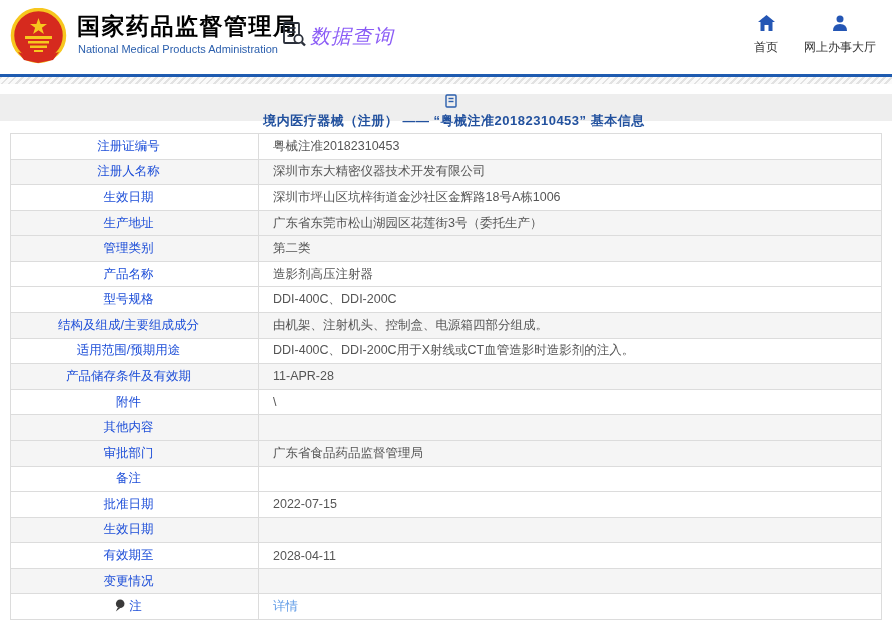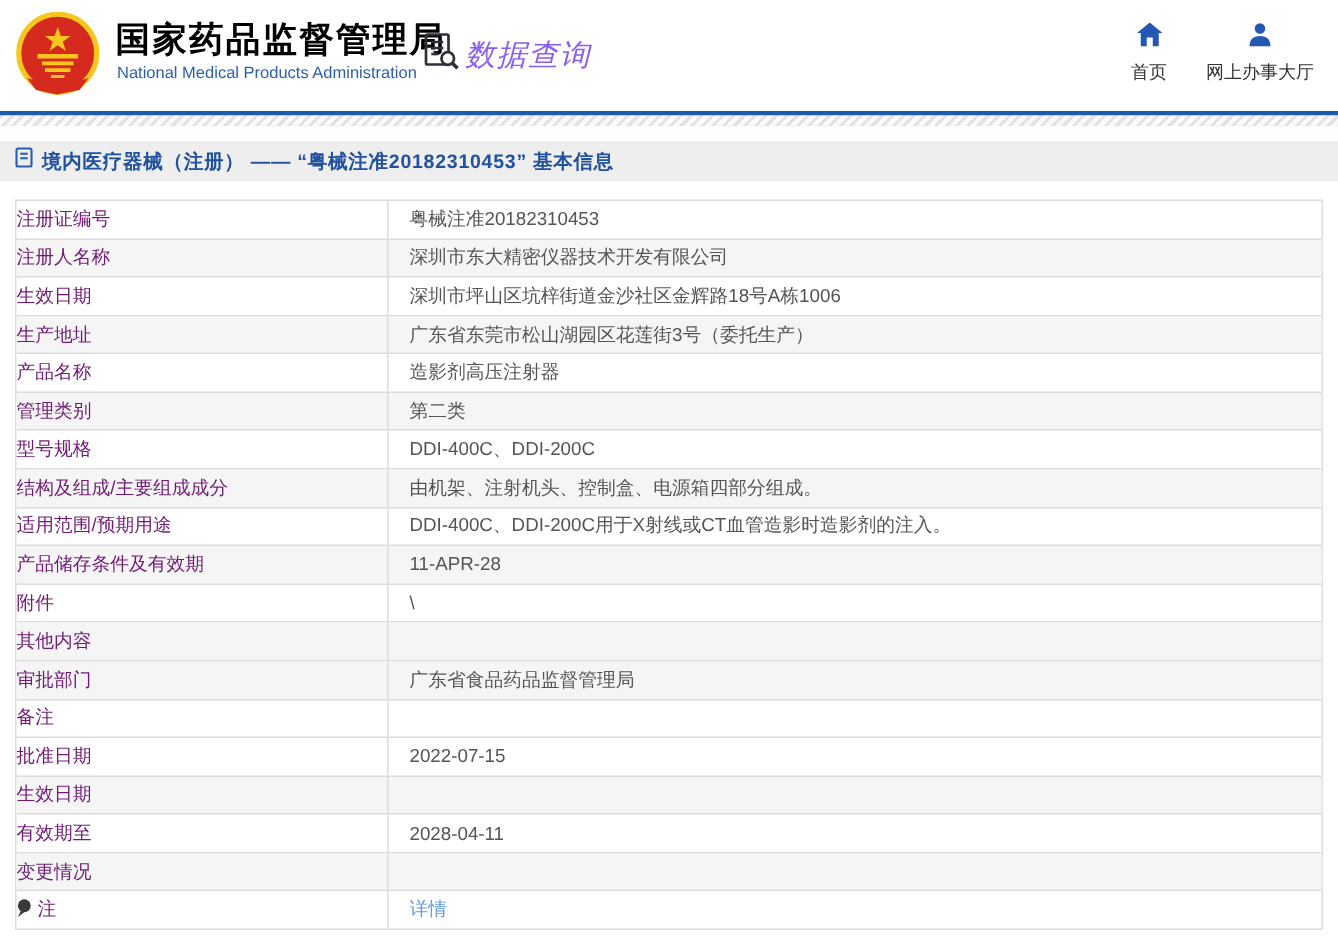--- a/index.html
+++ b/index.html
@@ -20,31 +20,31 @@
   .nav-item { display:flex; flex-direction:column; align-items:center; gap:4px; cursor:pointer; }
   .nav-item .nv-label { font-size:12px; color:#333; white-space:nowrap; }
 
   
   .blue-line { position:absolute; top:74px; left:0; width:100%; height:3px; background:#1e5bb0; }
   .hatch { position:absolute; top:77px; left:0; width:100%; height:7px;
     background:repeating-linear-gradient(135deg,#e2e2e2 0 2px,#fafafa 2px 5px); }
 
   
   .titlebar { position:absolute; top:94px; left:0; width:100%; height:27px; background:#eeeeee;
-    display:flex; align-items:center; padding-left:10px; }
+    display:flex; align-items:center; padding-left:10px;flex-direction:column; }
   .titlebar .pg-title { font-size:13px; font-weight:bold; color:#22519e; margin-left:6px; letter-spacing:0.5px; }
 
   
   .info-table { position:absolute; top:133px; left:10px; width:872px; height:487px;
     display:flex; flex-direction:column; border:1px solid #dcdcdc; background:#fff; }
   .trow { flex:1; display:flex; align-items:stretch; border-bottom:1px solid #dcdcdc; }
   .trow:last-child { border-bottom:none; }
   .trow.alt { background:#f5f5f5; }
   .tlabel { width:248px; border-right:1px solid #dcdcdc; display:flex; align-items:center;
-    justify-content:flex-start; padding-right:12px; color:#701a75; font-size:12.5px; gap:3px; white-space:nowrap; }
+    justify-content:center; padding-right:12px; color:#1d4ed8; font-size:12.5px; gap:3px; white-space:nowrap; }
   .tvalue { flex:1; display:flex; align-items:center; padding-left:14px; color:#555;
     font-size:12.5px; white-space:nowrap; }
   .tvalue a { color:#5e9ae6; text-decoration:none; cursor:pointer; }
   .note-ico { display:inline-block; margin-right:1px; }
 </style>
 </head>
 <body>
 
 <div class="stage">
 
@@ -130,31 +130,31 @@
           <span>生效日期</span>
         </div>
         <div class="tvalue">深圳市坪山区坑梓街道金沙社区金辉路18号A栋1006</div>
       </div>
       <div class="trow alt">
         <div class="tlabel">
           <span>生产地址</span>
         </div>
         <div class="tvalue">广东省东莞市松山湖园区花莲街3号（委托生产）</div>
       </div>
+      <div class="trow alt">
+        <div class="tlabel">
+          <span>管理类别</span>
+        </div>
+        <div class="tvalue">第二类</div>
+      </div>
       <div class="trow">
         <div class="tlabel">
           <span>产品名称</span>
         </div>
         <div class="tvalue">造影剂高压注射器</div>
-      </div>
-      <div class="trow alt">
-        <div class="tlabel">
-          <span>管理类别</span>
-        </div>
-        <div class="tvalue">第二类</div>
       </div>
       <div class="trow">
         <div class="tlabel">
           <span>型号规格</span>
         </div>
         <div class="tvalue">DDI-400C、DDI-200C</div>
       </div>
       <div class="trow alt">
         <div class="tlabel">
           <span>结构及组成/主要组成成分</span>

